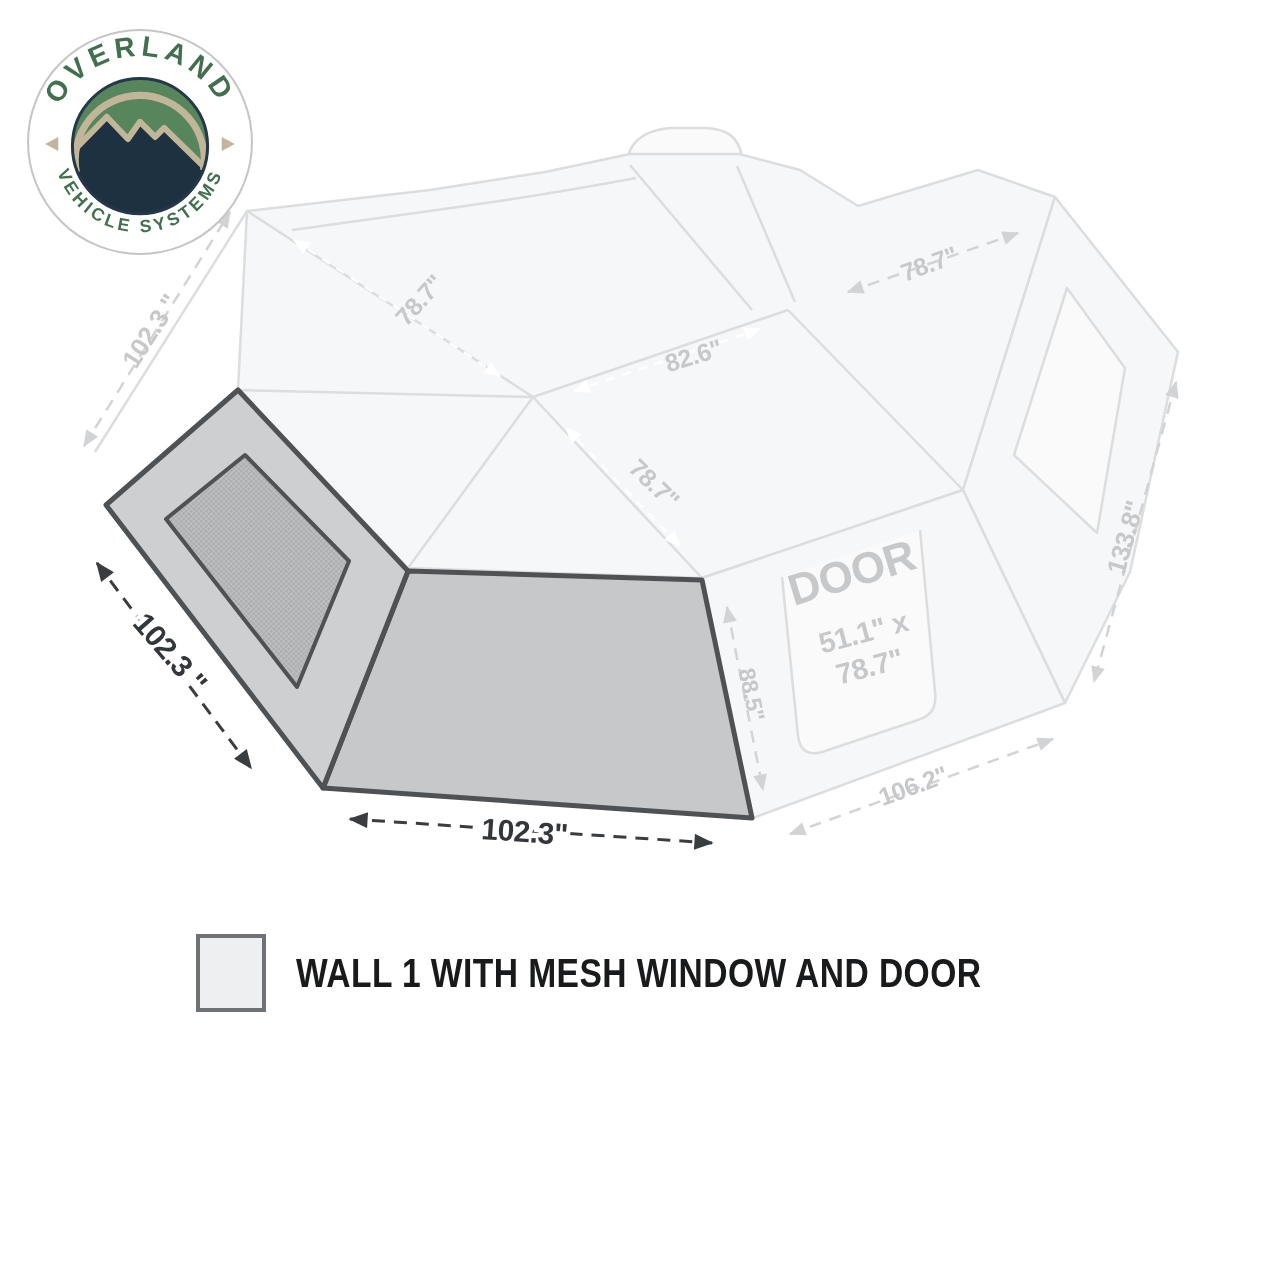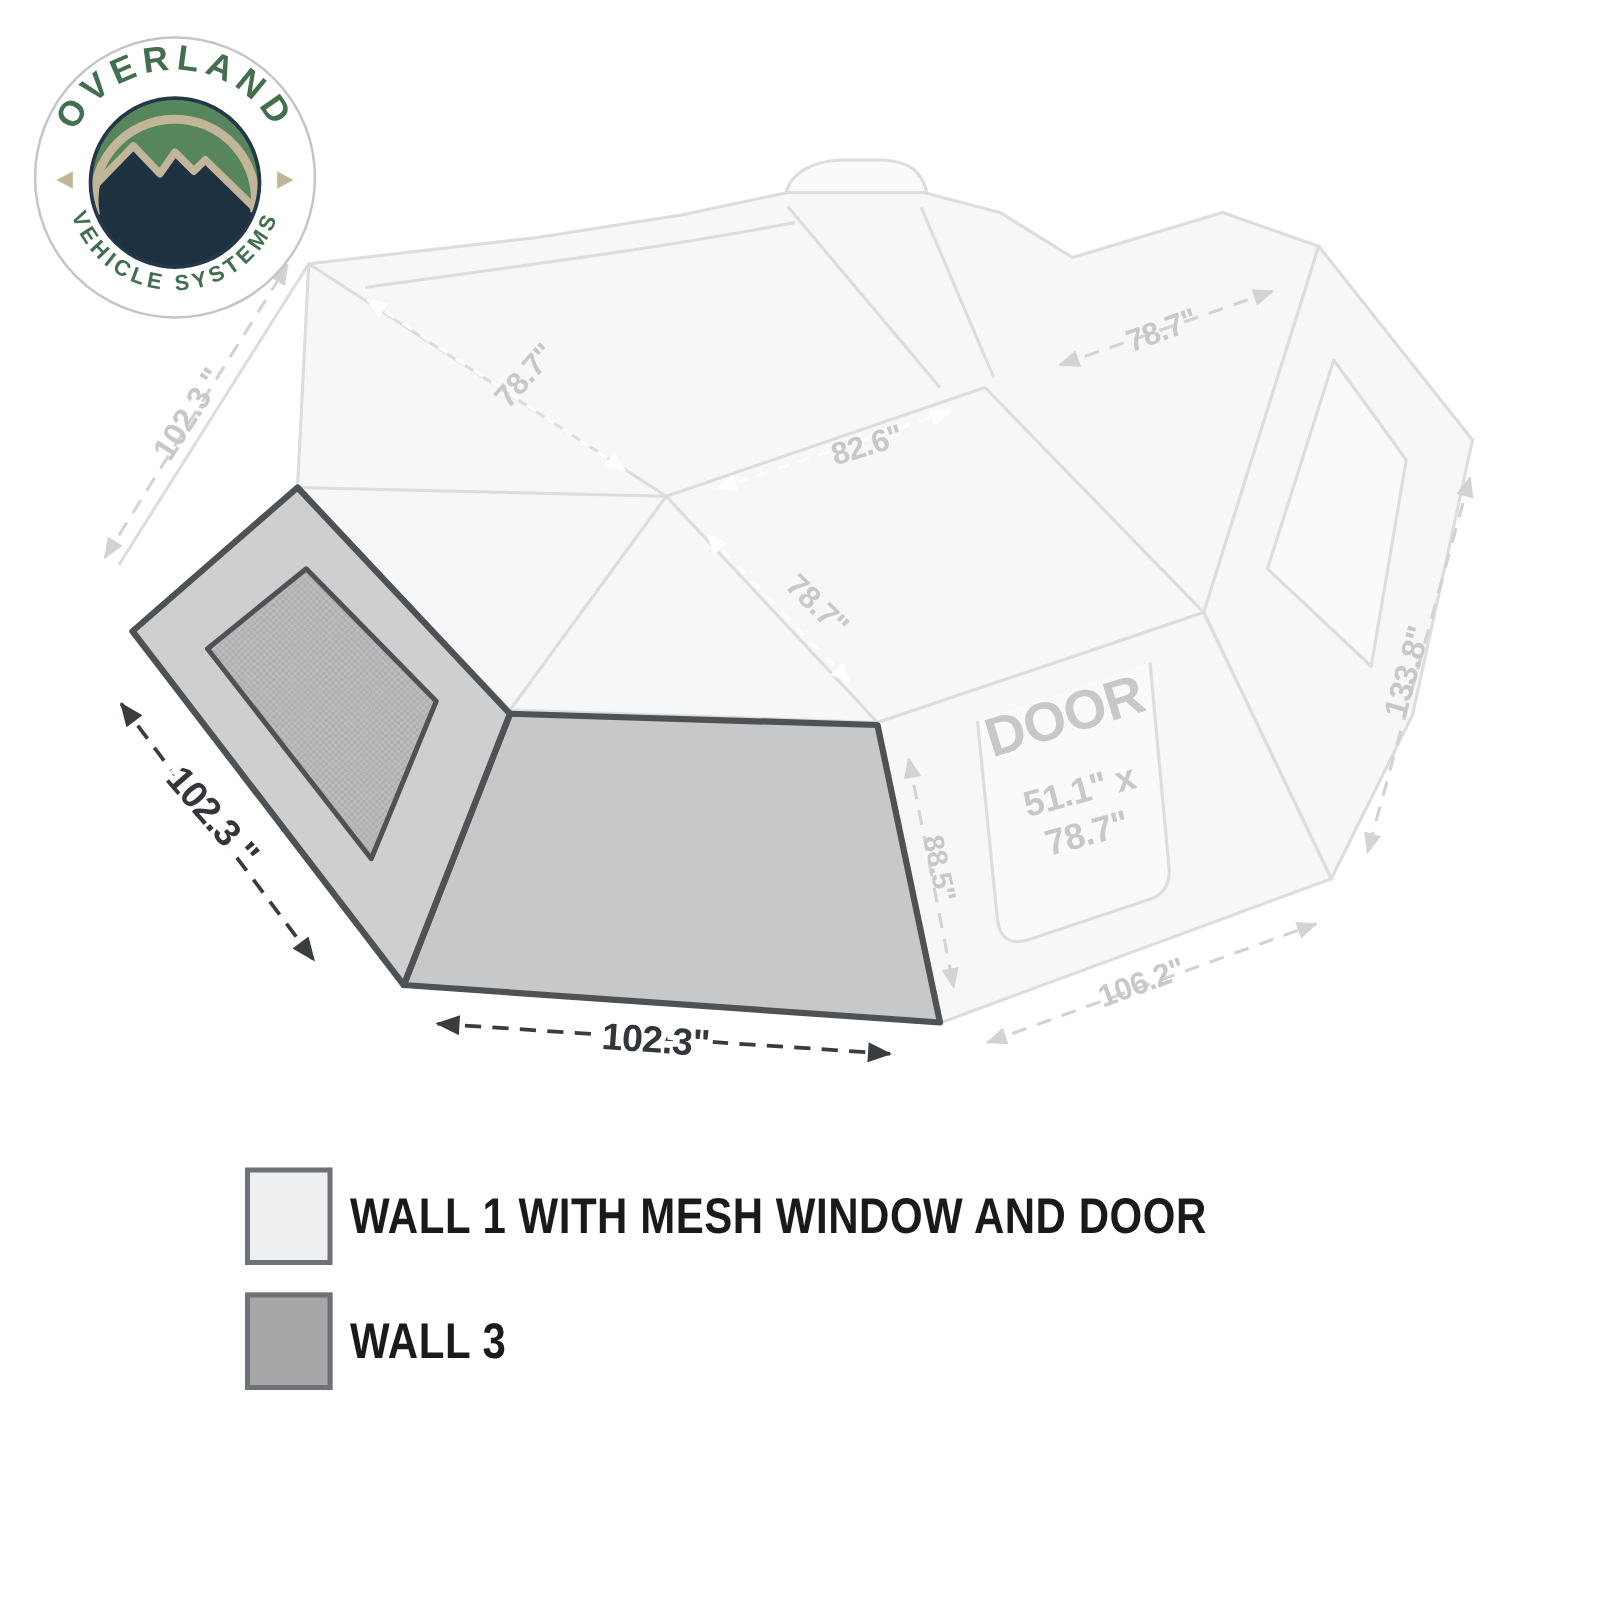--- a/index.html
+++ b/index.html
@@ -19,21 +19,21 @@
   
   .wall2{fill:#cdcfd1;stroke:#4f5255;stroke-width:5;stroke-linejoin:round;}
   .wall3{fill:#c6c8ca;stroke:#4f5255;stroke-width:5;stroke-linejoin:round;}
   .mesh{fill:url(#meshPat);stroke:#4f5255;stroke-width:4;stroke-linejoin:round;}
   .ddim{fill:none;stroke:#3a3d40;stroke-width:3;stroke-dasharray:13 9;}
   .dimD{font-family:"Liberation Sans",sans-serif;font-weight:bold;font-size:30px;fill:#33363a;
         paint-order:stroke;stroke:#ffffff;stroke-width:9;letter-spacing:-0.5px;}
 
   
   #legend{position:absolute;left:196px;top:936px;display:flex;flex-direction:column;gap:26px;}
-  .legend-row{display:flex;align-items:center;gap:14px;height:74px;}
+  .legend-row{display:flex;align-items:center;gap:30px;height:74px;}
   .swatch{width:62px;height:70px;border:4px solid #6e7175;box-sizing:content-box;flex:0 0 auto;}
   .legend-label{font-weight:bold;font-size:40px;color:#191a1b;letter-spacing:.5px;white-space:nowrap;
                 transform:scaleX(.84);transform-origin:left center;}
 
   
   .arcTop{font-family:"Liberation Sans",sans-serif;font-weight:bold;font-size:28px;fill:#42704f;letter-spacing:5px;}
   .arcBot{font-family:"Liberation Sans",sans-serif;font-weight:bold;font-size:17.5px;fill:#42704f;letter-spacing:3.5px;}
 </style>
 </head>
 <body>
@@ -121,19 +121,15 @@
     <circle cx="115" cy="119" r="67" fill="none" stroke="#24384a" stroke-width="3"></circle>
     <text class="arcTop"><textPath href="#tp" startOffset="50%" text-anchor="middle">OVERLAND</textPath></text>
     <text class="arcBot"><textPath href="#bp" startOffset="50%" text-anchor="middle">VEHICLE SYSTEMS</textPath></text>
   </svg>
 
   <div id="legend">
     <div class="legend-row">
       <div class="swatch" style="background: rgb(237, 239, 241); border-color: rgb(110, 113, 117);"></div>
       <div class="legend-label">WALL 1 WITH MESH WINDOW AND DOOR</div>
     </div>
-    <div class="legend-row">
-      <div class="swatch" style="background: rgb(165, 167, 169); border-color: rgb(110, 113, 117);"></div>
-      <div class="legend-label">WALL 3</div>
-    </div>
   </div>
 
 </div>
 
 </body></html>

